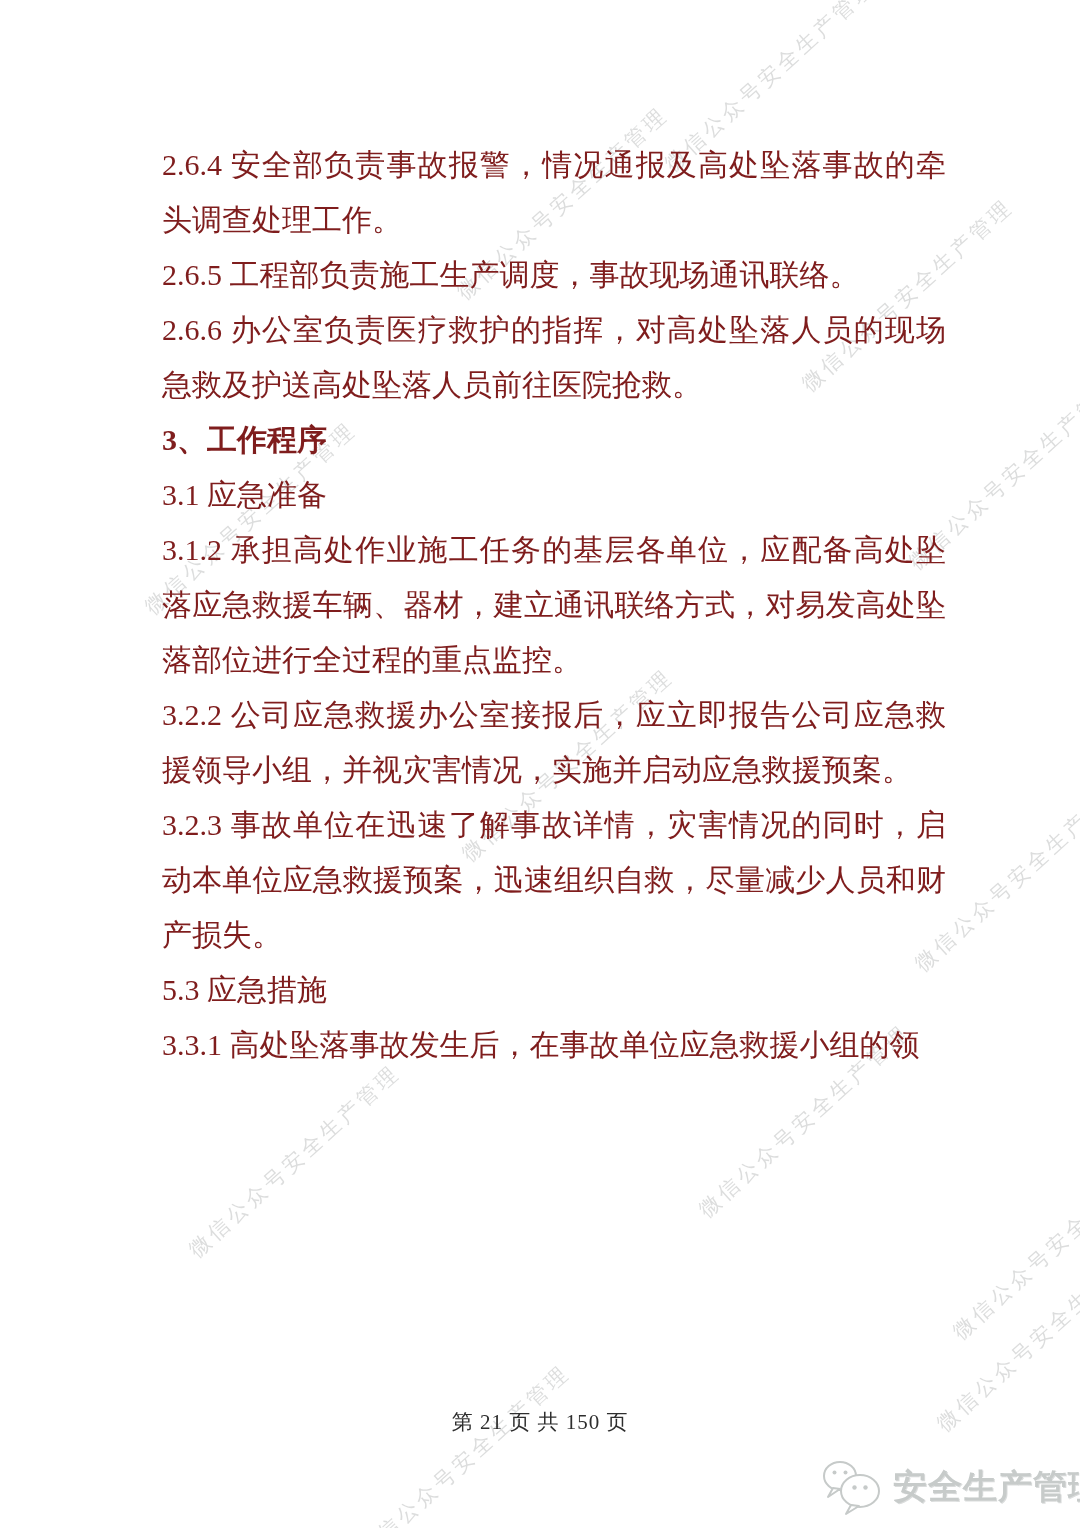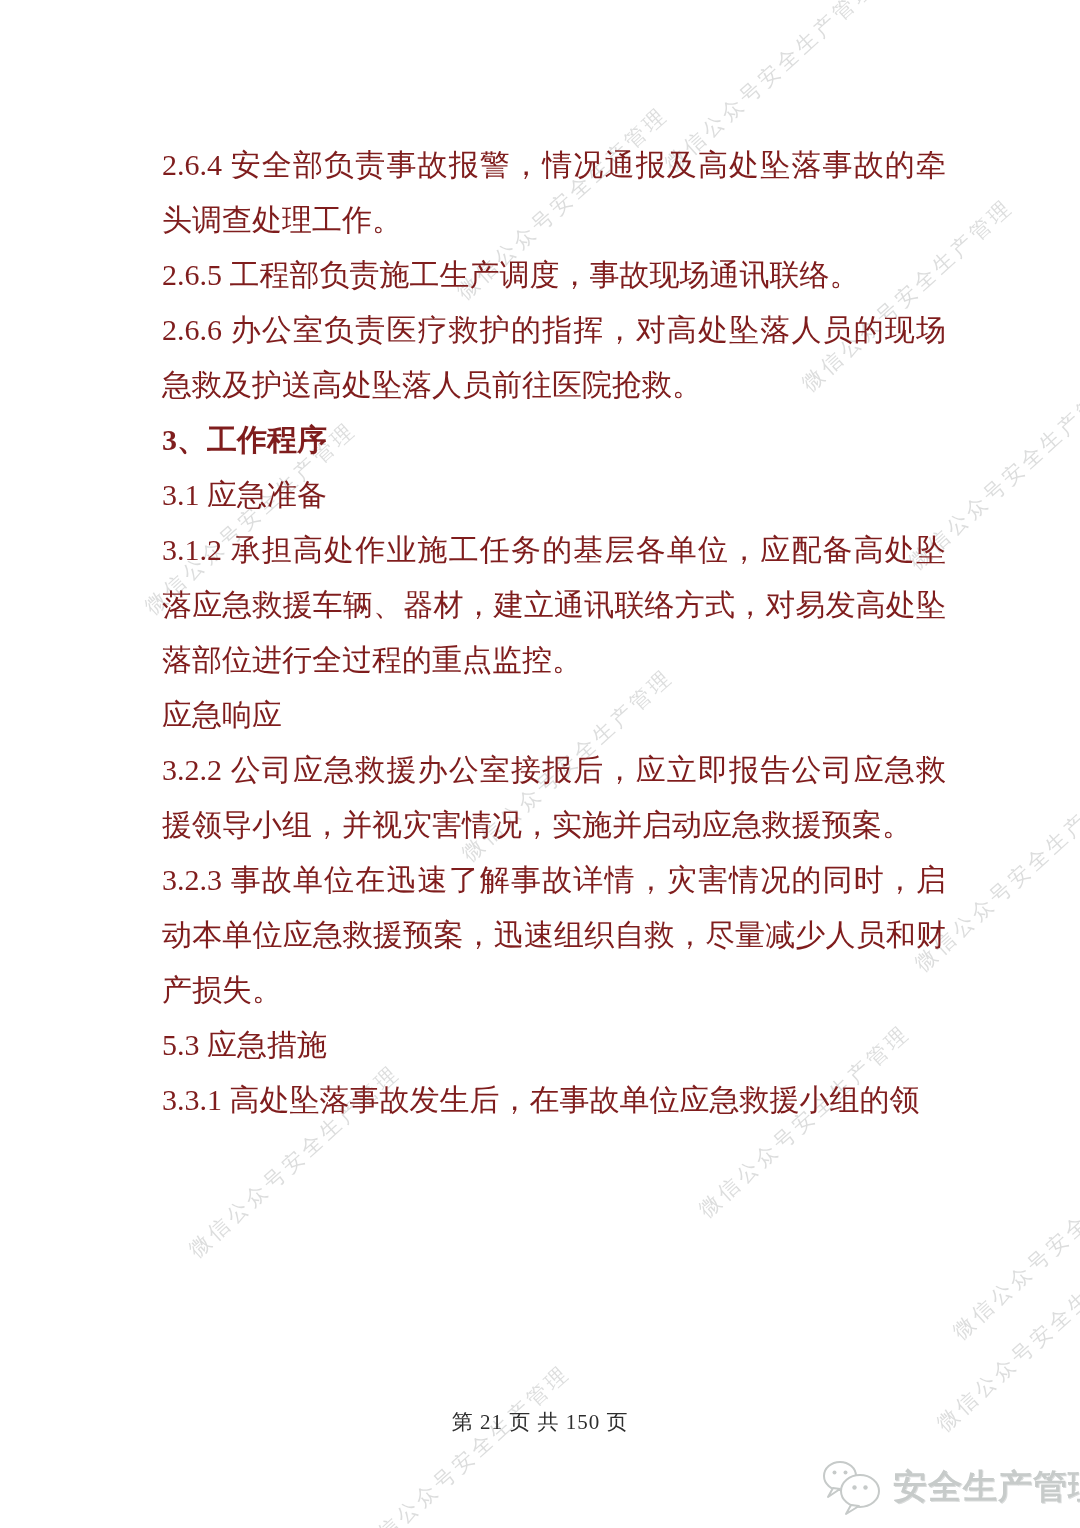--- a/index.html
+++ b/index.html
@@ -99,21 +99,20 @@
     <span class="wm wm-12">微信公众号安全生产管理</span>
   </div>
 
   <div class="doc-body">
       <p class="para">2.6.4 安全部负责事故报警，情况通报及高处坠落事故的牵头调查处理工作。</p>
       <p class="para">2.6.5 工程部负责施工生产调度，事故现场通讯联络。</p>
       <p class="para">2.6.6 办公室负责医疗救护的指挥，对高处坠落人员的现场急救及护送高处坠落人员前往医院抢救。</p>
       <p class="heading">3、工作程序</p>
       <p class="para">3.1 应急准备</p>
       <p class="para">3.1.2 承担高处作业施工任务的基层各单位，应配备高处坠落应急救援车辆、器材，建立通讯联络方式，对易发高处坠落部位进行全过程的重点监控。</p>
-      <p class="para">应急响应</p>
       <p class="para">3.2.2 公司应急救援办公室接报后，应立即报告公司应急救援领导小组，并视灾害情况，实施并启动应急救援预案。</p>
       <p class="para">3.2.3 事故单位在迅速了解事故详情，灾害情况的同时，启动本单位应急救援预案，迅速组织自救，尽量减少人员和财产损失。</p>
       <p class="para">5.3 应急措施</p>
       <p class="para">3.3.1 高处坠落事故发生后，在事故单位应急救援小组的领</p>
     </div>
 
   <div class="page-num">第 21 页 共 150 页</div>
 
   <div class="brand">
     <span>

